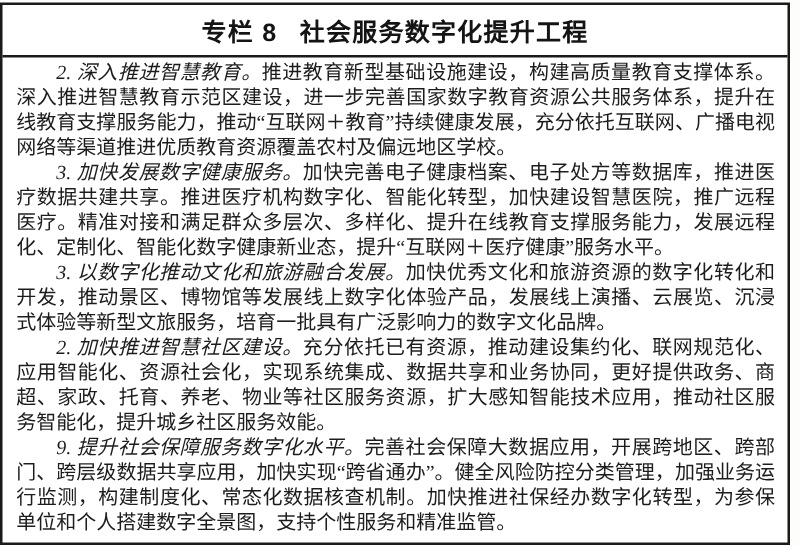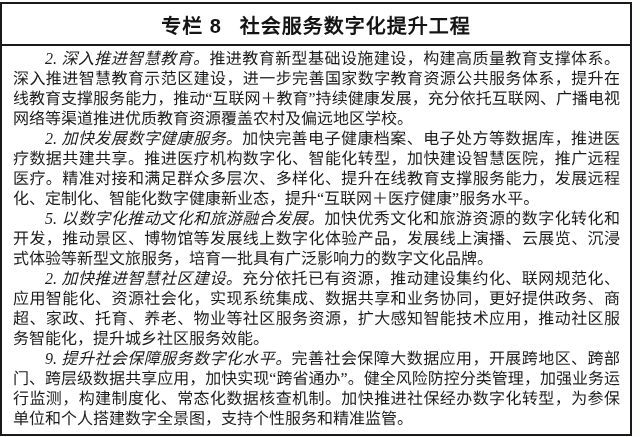--- a/index.html
+++ b/index.html
@@ -54,18 +54,18 @@
 </head>
 <body>
 
 <div class="panel">
   <div class="panel-title">
     <span class="title-label">专栏 8</span>
     <span class="title-text">社会服务数字化提升工程</span>
   </div>
   <div class="panel-body">
     <p class="para"><span class="lead">2. 深入推进智慧教育。</span><span class="body-text">推进教育新型基础设施建设，构建高质量教育支撑体系。深入推进智慧教育示范区建设，进一步完善国家数字教育资源公共服务体系，提升在线教育支撑服务能力，推动“互联网＋教育”持续健康发展，充分依托互联网、广播电视网络等渠道推进优质教育资源覆盖农村及偏远地区学校。</span></p>
-    <p class="para"><span class="lead">2. 加快发展数字健康服务。</span><span class="body-text">加快完善电子健康档案、电子处方等数据库，推进医疗数据共建共享。推进医疗机构数字化、智能化转型，加快建设智慧医院，推广远程医疗。精准对接和满足群众多层次、多样化、提升在线教育支撑服务能力，发展远程化、定制化、智能化数字健康新业态，提升“互联网＋医疗健康”服务水平。</span></p>
-    <p class="para"><span class="lead">5. 以数字化推动文化和旅游融合发展。</span><span class="body-text">加快优秀文化和旅游资源的数字化转化和开发，推动景区、博物馆等发展线上数字化体验产品，发展线上演播、云展览、沉浸式体验等新型文旅服务，培育一批具有广泛影响力的数字文化品牌。</span></p>
+    <p class="para"><span class="lead">3. 加快发展数字健康服务。</span><span class="body-text">加快完善电子健康档案、电子处方等数据库，推进医疗数据共建共享。推进医疗机构数字化、智能化转型，加快建设智慧医院，推广远程医疗。精准对接和满足群众多层次、多样化、提升在线教育支撑服务能力，发展远程化、定制化、智能化数字健康新业态，提升“互联网＋医疗健康”服务水平。</span></p>
+    <p class="para"><span class="lead">3. 以数字化推动文化和旅游融合发展。</span><span class="body-text">加快优秀文化和旅游资源的数字化转化和开发，推动景区、博物馆等发展线上数字化体验产品，发展线上演播、云展览、沉浸式体验等新型文旅服务，培育一批具有广泛影响力的数字文化品牌。</span></p>
     <p class="para"><span class="lead">2. 加快推进智慧社区建设。</span><span class="body-text">充分依托已有资源，推动建设集约化、联网规范化、应用智能化、资源社会化，实现系统集成、数据共享和业务协同，更好提供政务、商超、家政、托育、养老、物业等社区服务资源，扩大感知智能技术应用，推动社区服务智能化，提升城乡社区服务效能。</span></p>
     <p class="para"><span class="lead">9. 提升社会保障服务数字化水平。</span><span class="body-text">完善社会保障大数据应用，开展跨地区、跨部门、跨层级数据共享应用，加快实现“跨省通办”。健全风险防控分类管理，加强业务运行监测，构建制度化、常态化数据核查机制。加快推进社保经办数字化转型，为参保单位和个人搭建数字全景图，支持个性服务和精准监管。</span></p>
   </div>
 </div>
 
 </body></html>

